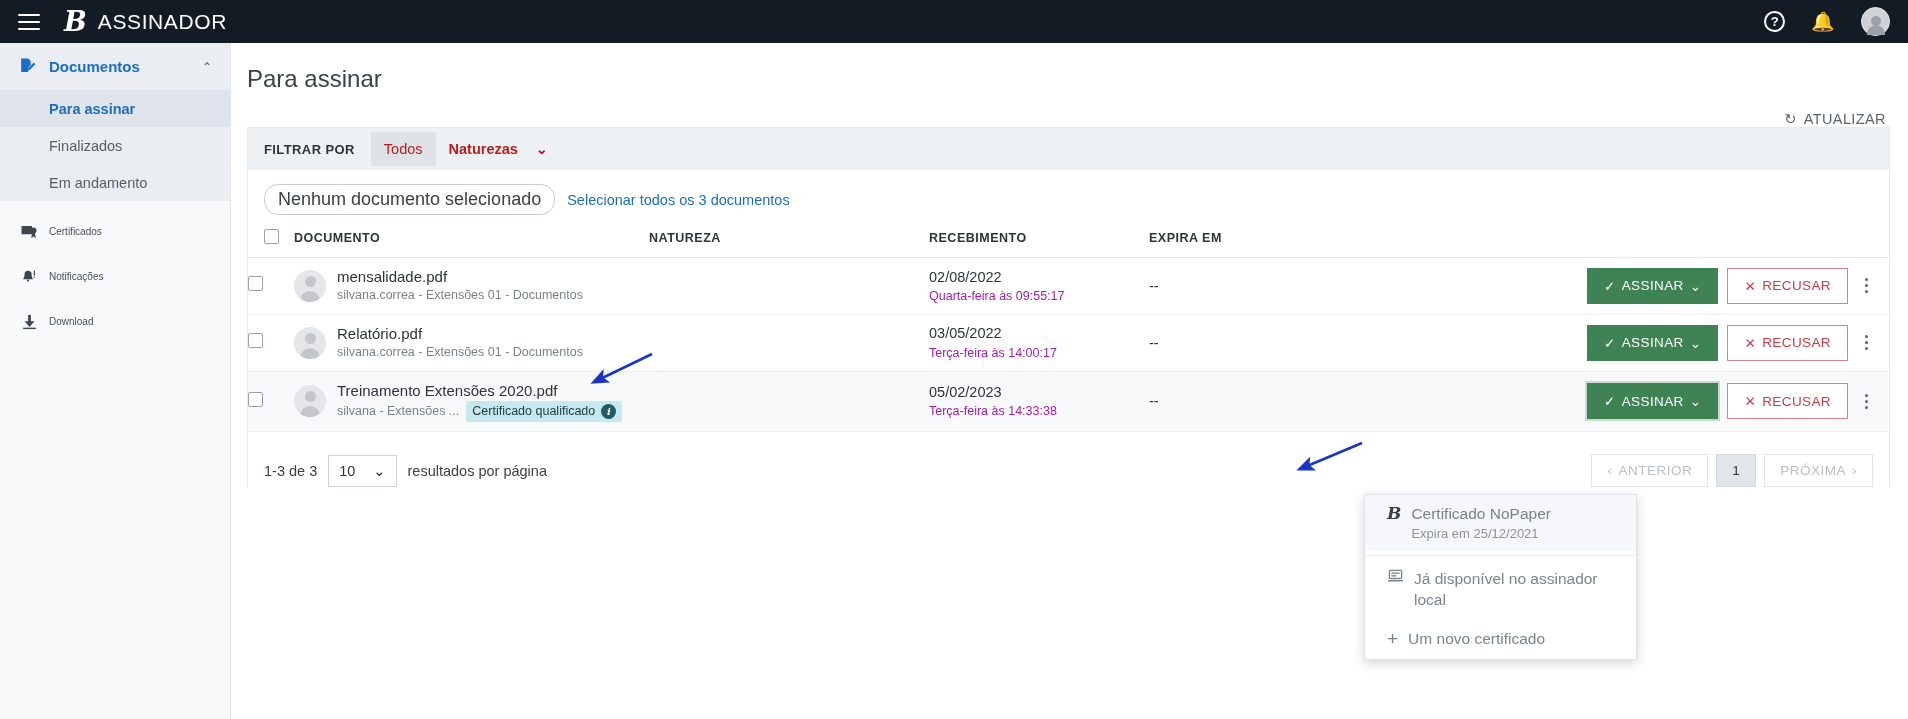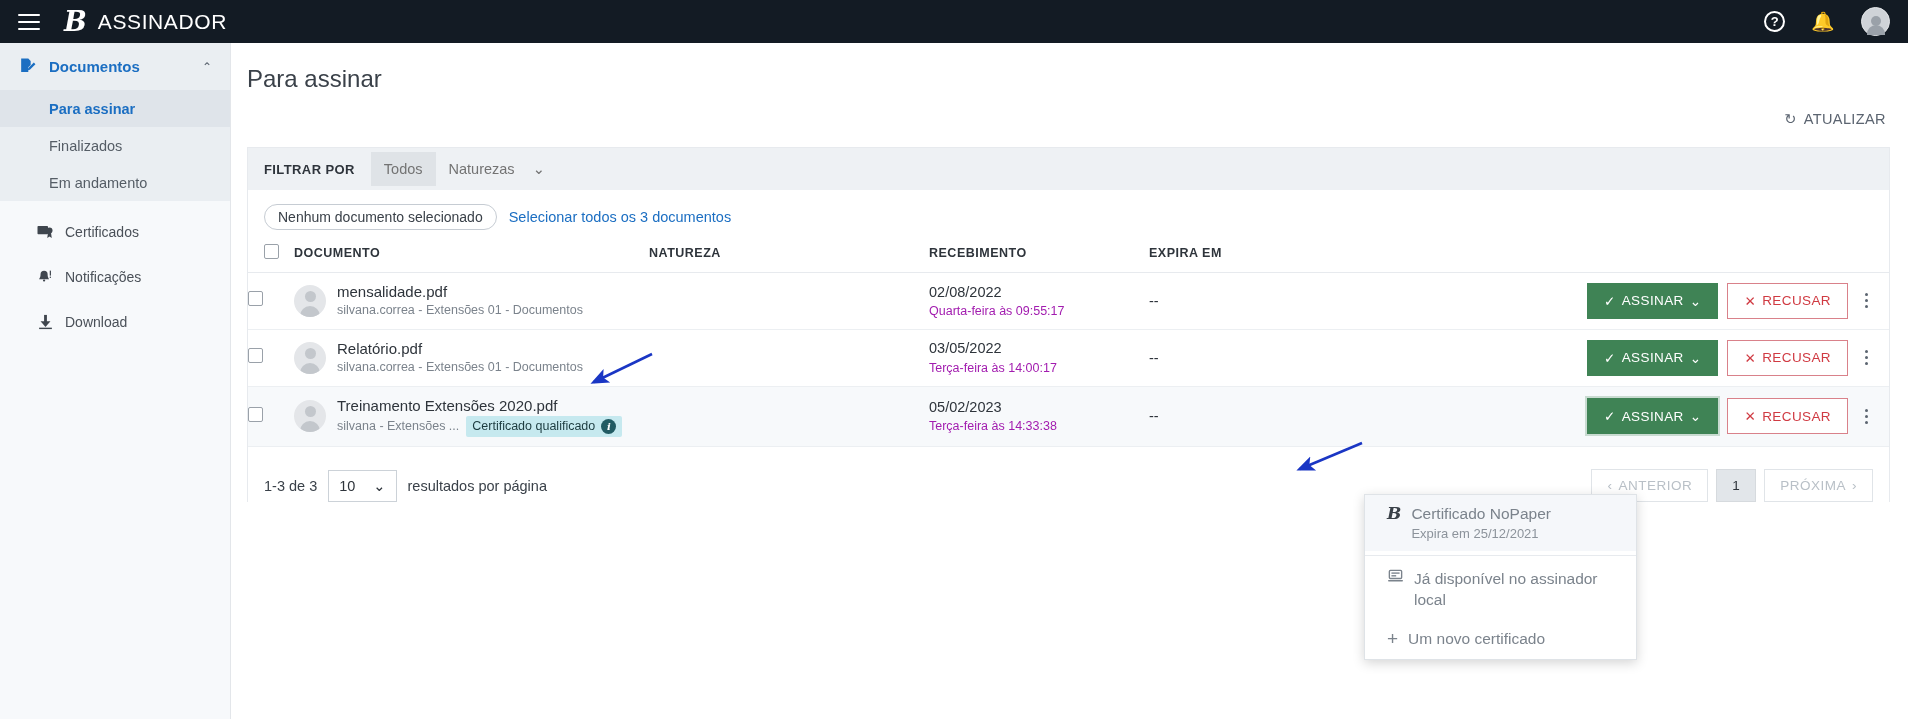--- a/index.html
+++ b/index.html
@@ -45,44 +45,44 @@
   .sidebar { width:231px; background:#f7f9fb; border-right:1px solid #e3e6ea;
     flex:0 0 231px; padding-top:0; }
   .side-group-head { display:flex; align-items:center; height:47px; padding:8px 18px;
     background:#eaeef2; color:#1b6ec2; cursor:pointer; }
   .side-group-head .ico { width:22px; margin-right:9px; display:flex; align-items:center; }
   .side-group-head .lbl { font-size:15px; font-weight:bold; flex:1; }
   .chev { font-size:12px; color:#5b6470; }
   .sub-item { height:37px; display:flex; align-items:center; padding-left:49px;
     font-size:14.5px; color:#555d66; cursor:pointer; background:#eaeef2; }
   .sub-item.active { background:#dfe4ea; color:#1b6ec2; font-weight:bold; }
-  .side-item { height:45px; display:flex; align-items:center; padding:0 34px;
-    font-size:14px; color:#4a5058; cursor:pointer; }
+  .side-item { height:45px; display:flex; align-items:center; padding:0 18px;
+    font-size:10px; color:#4a5058; cursor:pointer; }
   .side-item .ico { width:22px; margin-right:9px; display:flex; align-items:center;
     justify-content:center; color:#3f464e; }
 
   
   .main { flex:1; position:relative; background:#fff; padding:0 18px 0 16px; }
   .page-title { font-size:24px; color:#3a4149; font-weight:400; margin:22px 0 0 0;
     padding-left:0; }
   .refresh-row { display:flex; justify-content:flex-end; margin-top:18px; padding-right:4px; }
   .refresh { font-size:14.5px; color:#5b6470; letter-spacing:.4px; cursor:pointer;
     display:flex; align-items:center; gap:7px; }
 
-  .card { margin-top:20px; border:1px solid #e7eaee; border-bottom:none; }
+  .card { margin-top:0; border:1px solid #e7eaee; border-bottom:none; }
   .filterbar { background:#eef1f4; height:42px; display:flex; align-items:center;
     padding:0 16px; gap:0; }
   .filter-label { font-size:13px; font-weight:bold; letter-spacing:.4px; color:#2e343b;
     padding-right:16px; }
-  .filter-pill { font-size:14.5px; color:#737373; padding:9px 13px; background:#dfe3e7;
+  .filter-pill { font-size:14.5px; color:#b91c1c; padding:9px 13px; background:#dfe3e7;
     cursor:pointer; }
-  .filter-pill.plain { background:transparent; display:flex; align-items:center; gap:18px; }
+  .filter-pill.plain { background:transparent; display:flex; align-items:center; gap:18px;font-weight:bold; }
 
   .selbar { padding:14px 16px 8px 16px; display:flex; align-items:center; gap:12px; }
-  .sel-chip { border:1px solid #c6ccd3; border-radius:14px; font-size:14px;
+  .sel-chip { border:1px solid #c6ccd3; border-radius:14px; font-size:18px;
     color:#3a4149; padding:4px 13px; }
   .sel-link { font-size:14.5px; color:#1b6ec2; cursor:pointer; }
 
   table.doc { width:100%; border-collapse:collapse; }
   table.doc th { text-align:left; font-size:12.5px; font-weight:bold; color:#2e343b;
     letter-spacing:.5px; padding:6px 0 10px 0; border-bottom:1px solid #e7eaee; }
   table.doc td { padding:0; border-bottom:1px solid #eceff2; vertical-align:middle; }
   .row-hl td { background:#f7f9fb; }
   .cell-pad { padding:9px 0; }
   .cb { width:15px; height:15px; border:1px solid #9aa1a9; border-radius:2px;

